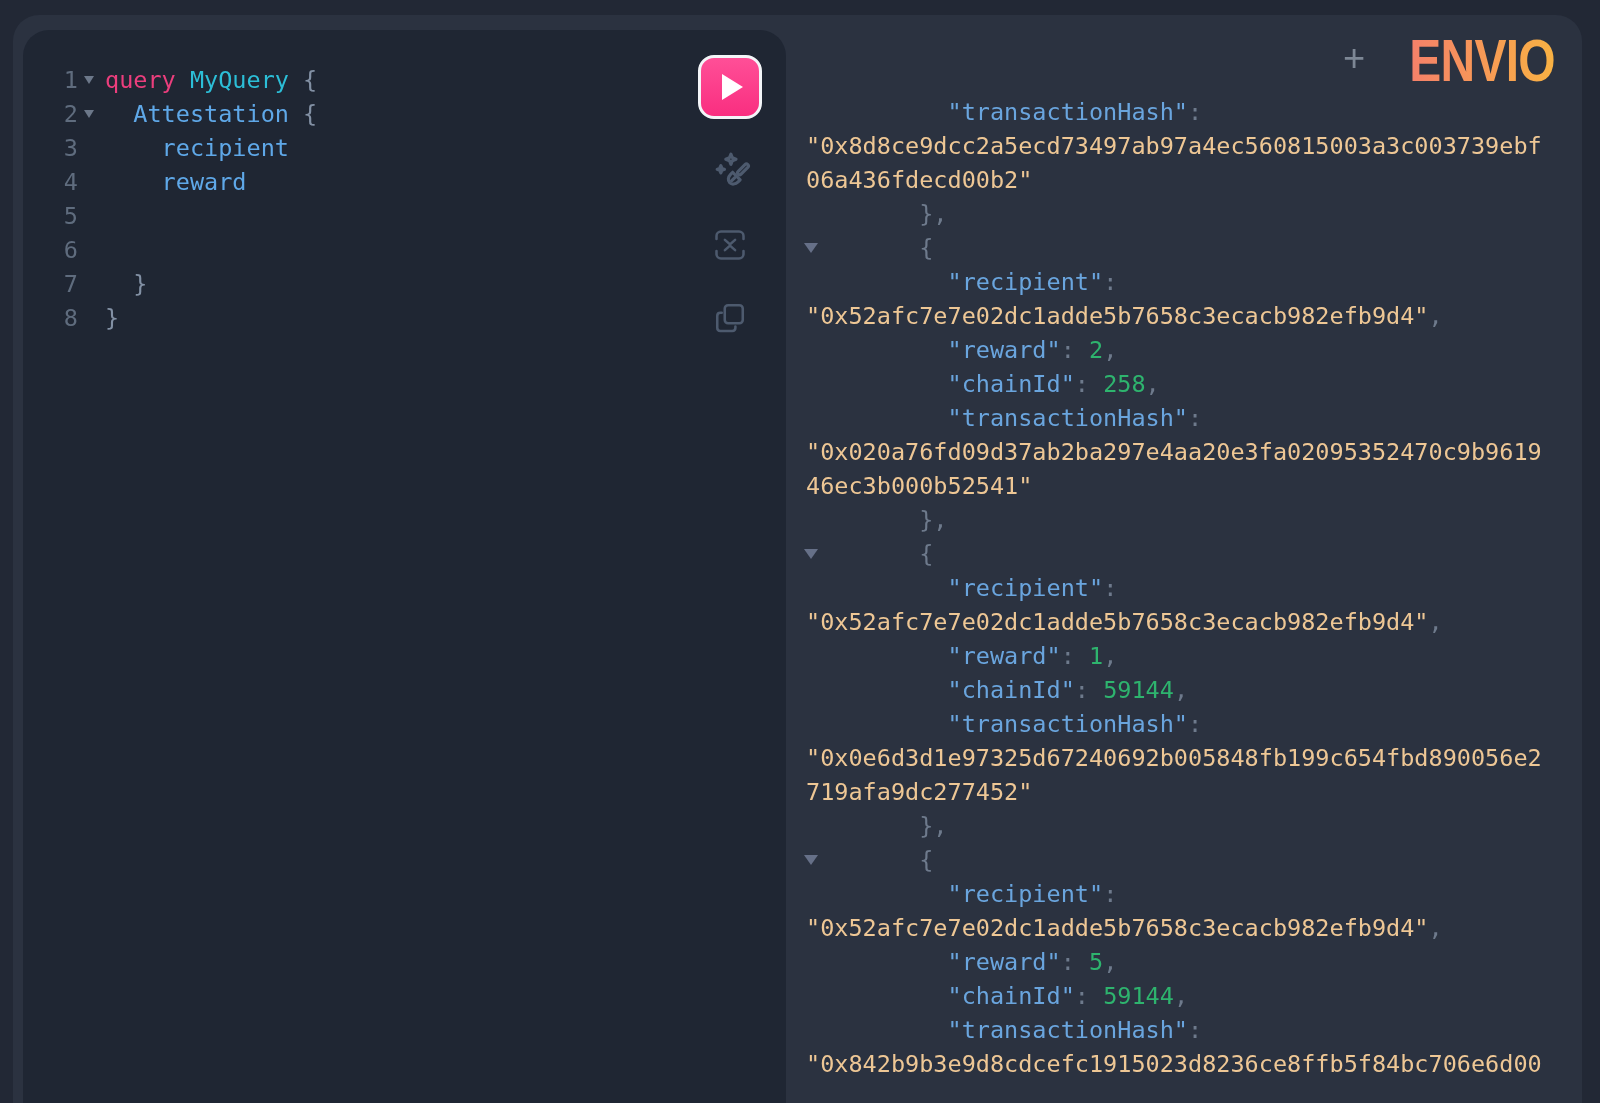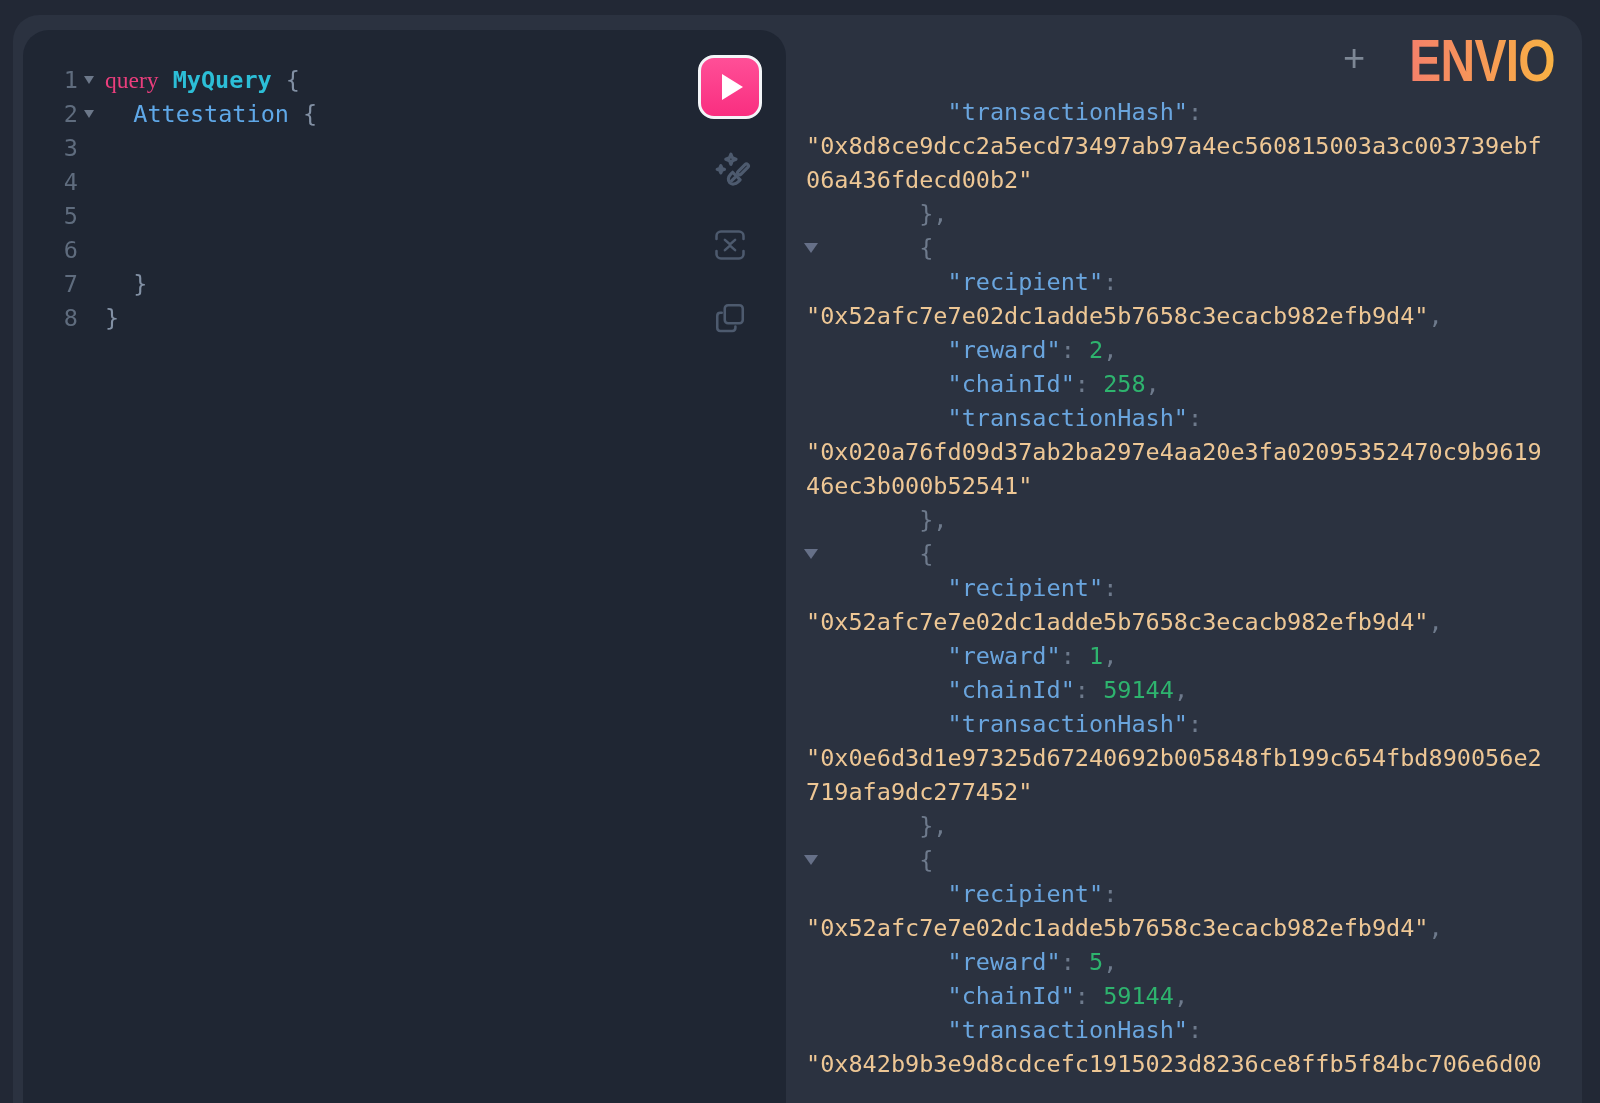--- a/index.html
+++ b/index.html
@@ -81,40 +81,40 @@
     position:absolute;left:793px;top:80px;right:30px;
     font-size:23.5px;line-height:34px;
   }
   .rline{position:relative;height:34px;white-space:pre;}
   .marker{
     position:absolute;left:-2px;top:12px;width:0;height:0;
     border-left:7px solid transparent;border-right:7px solid transparent;
     border-top:10px solid var(--c-marker,#667088);
   }
   
-  .c-kw {color:var(--c-kw,#eb3e7d);font-family:Liberation Serif, serif;}
-  .c-op {color:var(--c-op,#2cbed7);font-weight:bold;}
+  .c-kw {color:var(--c-kw,#eb3e7d);}
+  .c-op {color:var(--c-op,#2cbed7);}
   .c-fld{color:var(--c-fld,#5fa8e8);}
   .c-pun{color:var(--c-pun,#8290a4);}
   .c-key{color:var(--c-key,#6aa5de);}
   .c-str{color:var(--c-str,#eec795);}
   .c-num{color:var(--c-num,#2eb46e);}
   .c-p  {color:var(--c-p,#6e7a8c);}
 </style>
 </head>
 <body>
 
 <div class="container">
 
   <div class="editor-card">
     <div class="editor-code" id="editor-code">
         <div class="eline"><span class="lnum">1</span><span class="foldcell"><span class="fold"></span></span><span><span class="c-kw">query</span><span class="c-pun"> </span><span class="c-op">MyQuery</span><span class="c-pun"> {</span></span></div>
         <div class="eline"><span class="lnum">2</span><span class="foldcell"><span class="fold"></span></span><span><span class="c-pun">  </span><span class="c-fld">Attestation</span><span class="c-pun"> {</span></span></div>
-        <div class="eline"><span class="lnum">3</span><span class="foldcell"></span></div>
-        <div class="eline"><span class="lnum">4</span><span class="foldcell"></span></div>
+        <div class="eline"><span class="lnum">3</span><span class="foldcell"></span><span><span class="c-pun">    </span><span class="c-fld">recipient</span></span></div>
+        <div class="eline"><span class="lnum">4</span><span class="foldcell"></span><span><span class="c-pun">    </span><span class="c-fld">reward</span></span></div>
         <div class="eline"><span class="lnum">5</span><span class="foldcell"></span></div>
         <div class="eline"><span class="lnum">6</span><span class="foldcell"></span></div>
         <div class="eline"><span class="lnum">7</span><span class="foldcell"></span><span><span class="c-pun">  }</span></span></div>
         <div class="eline"><span class="lnum">8</span><span class="foldcell"></span><span><span class="c-pun">}</span></span></div>
       </div>
 
     <div class="toolbar">
       <button class="play-btn">
         <span class="play-tri"></span>
       </button>

